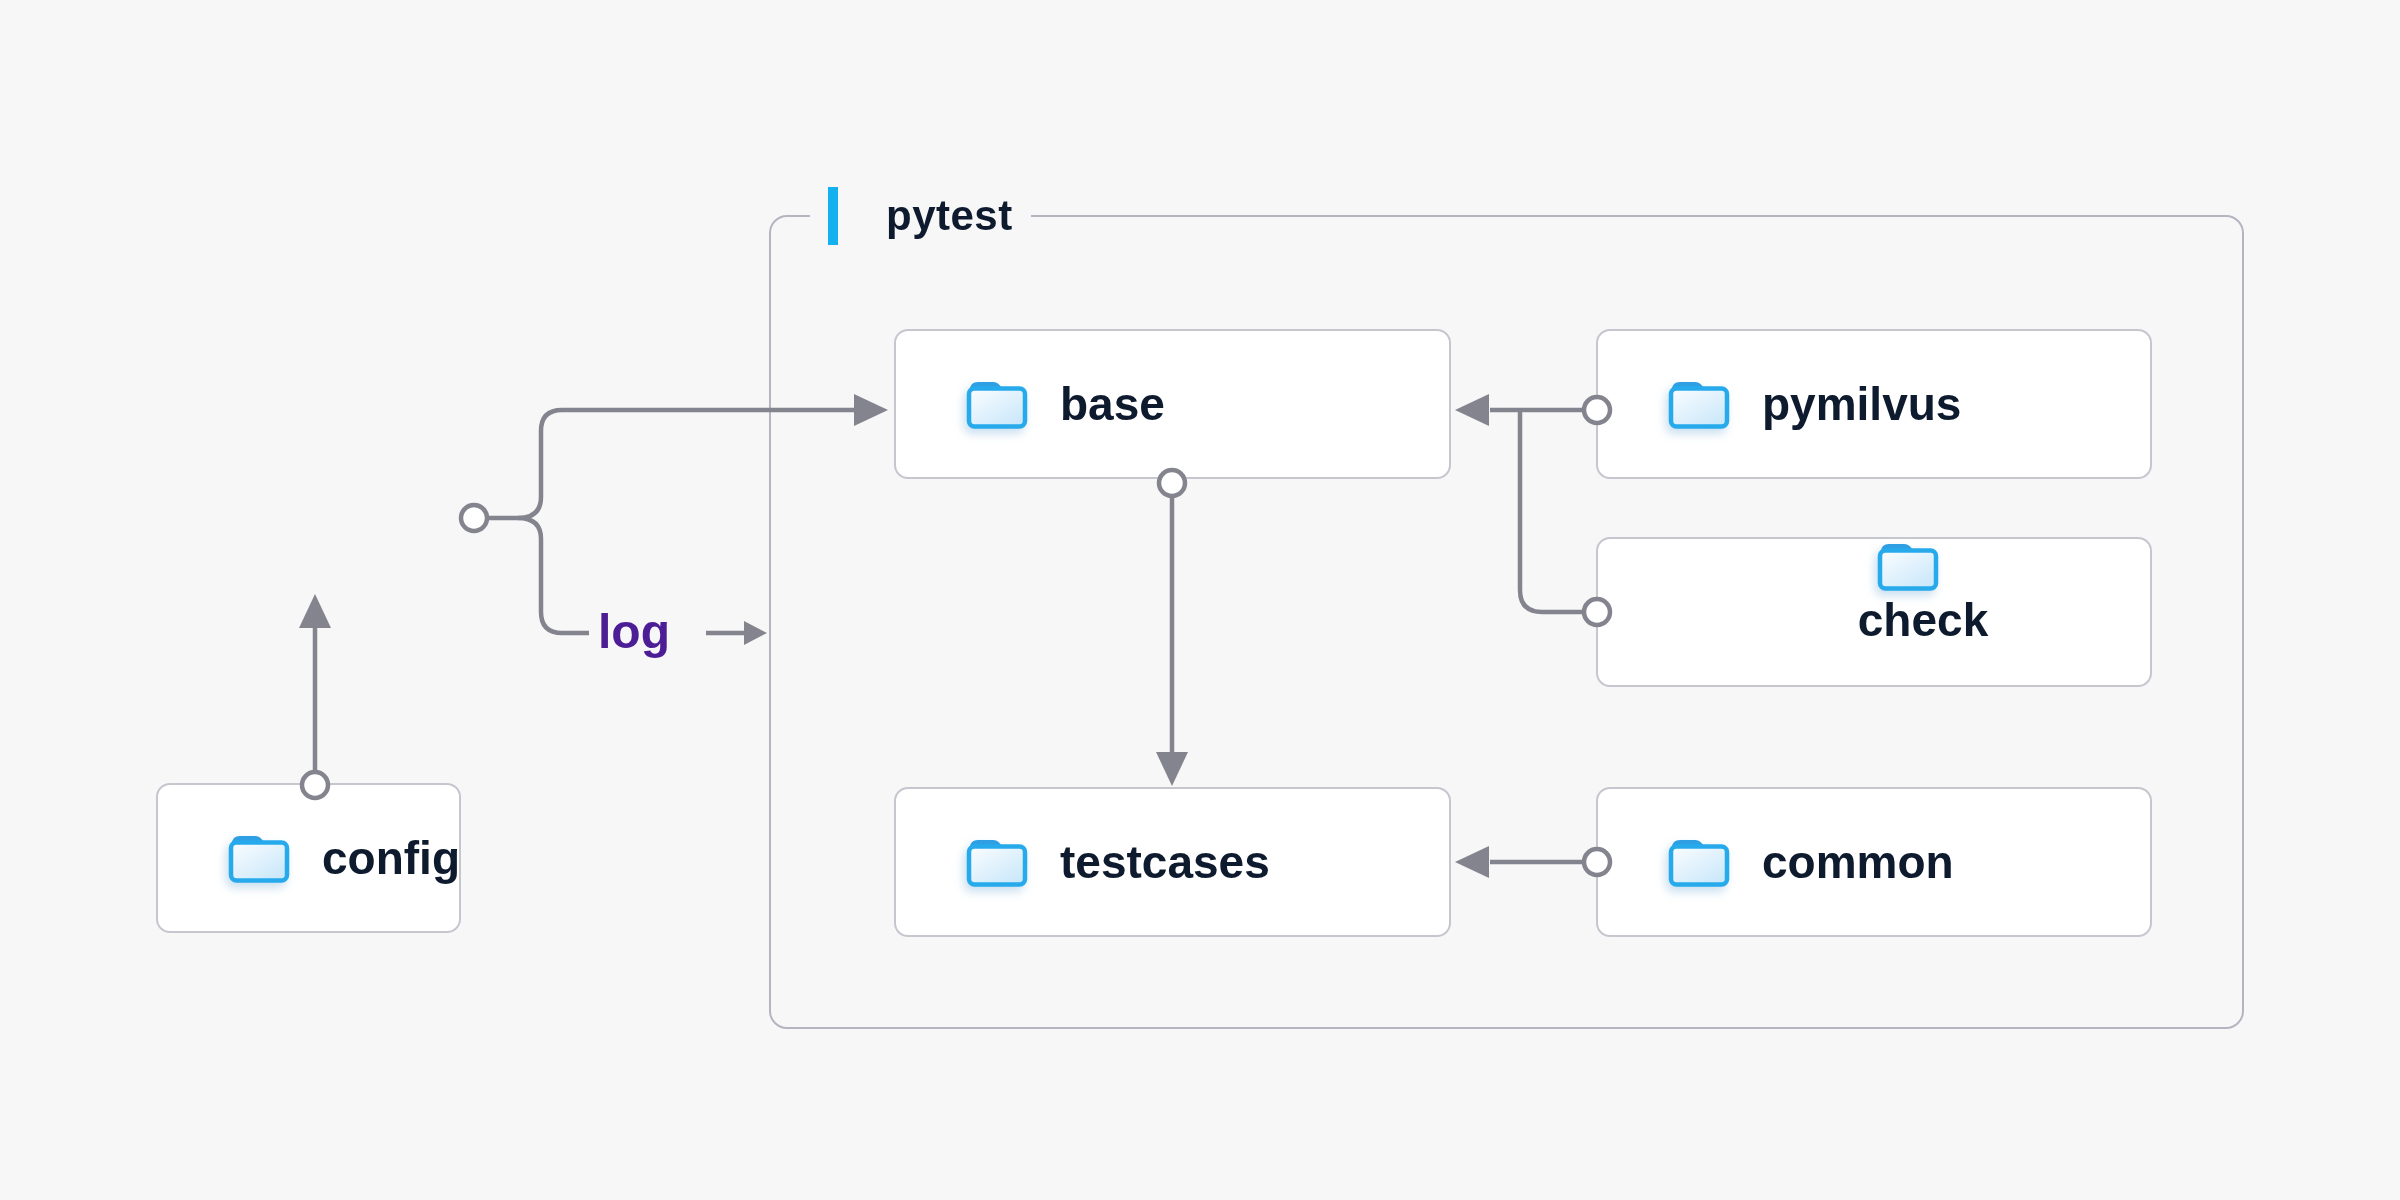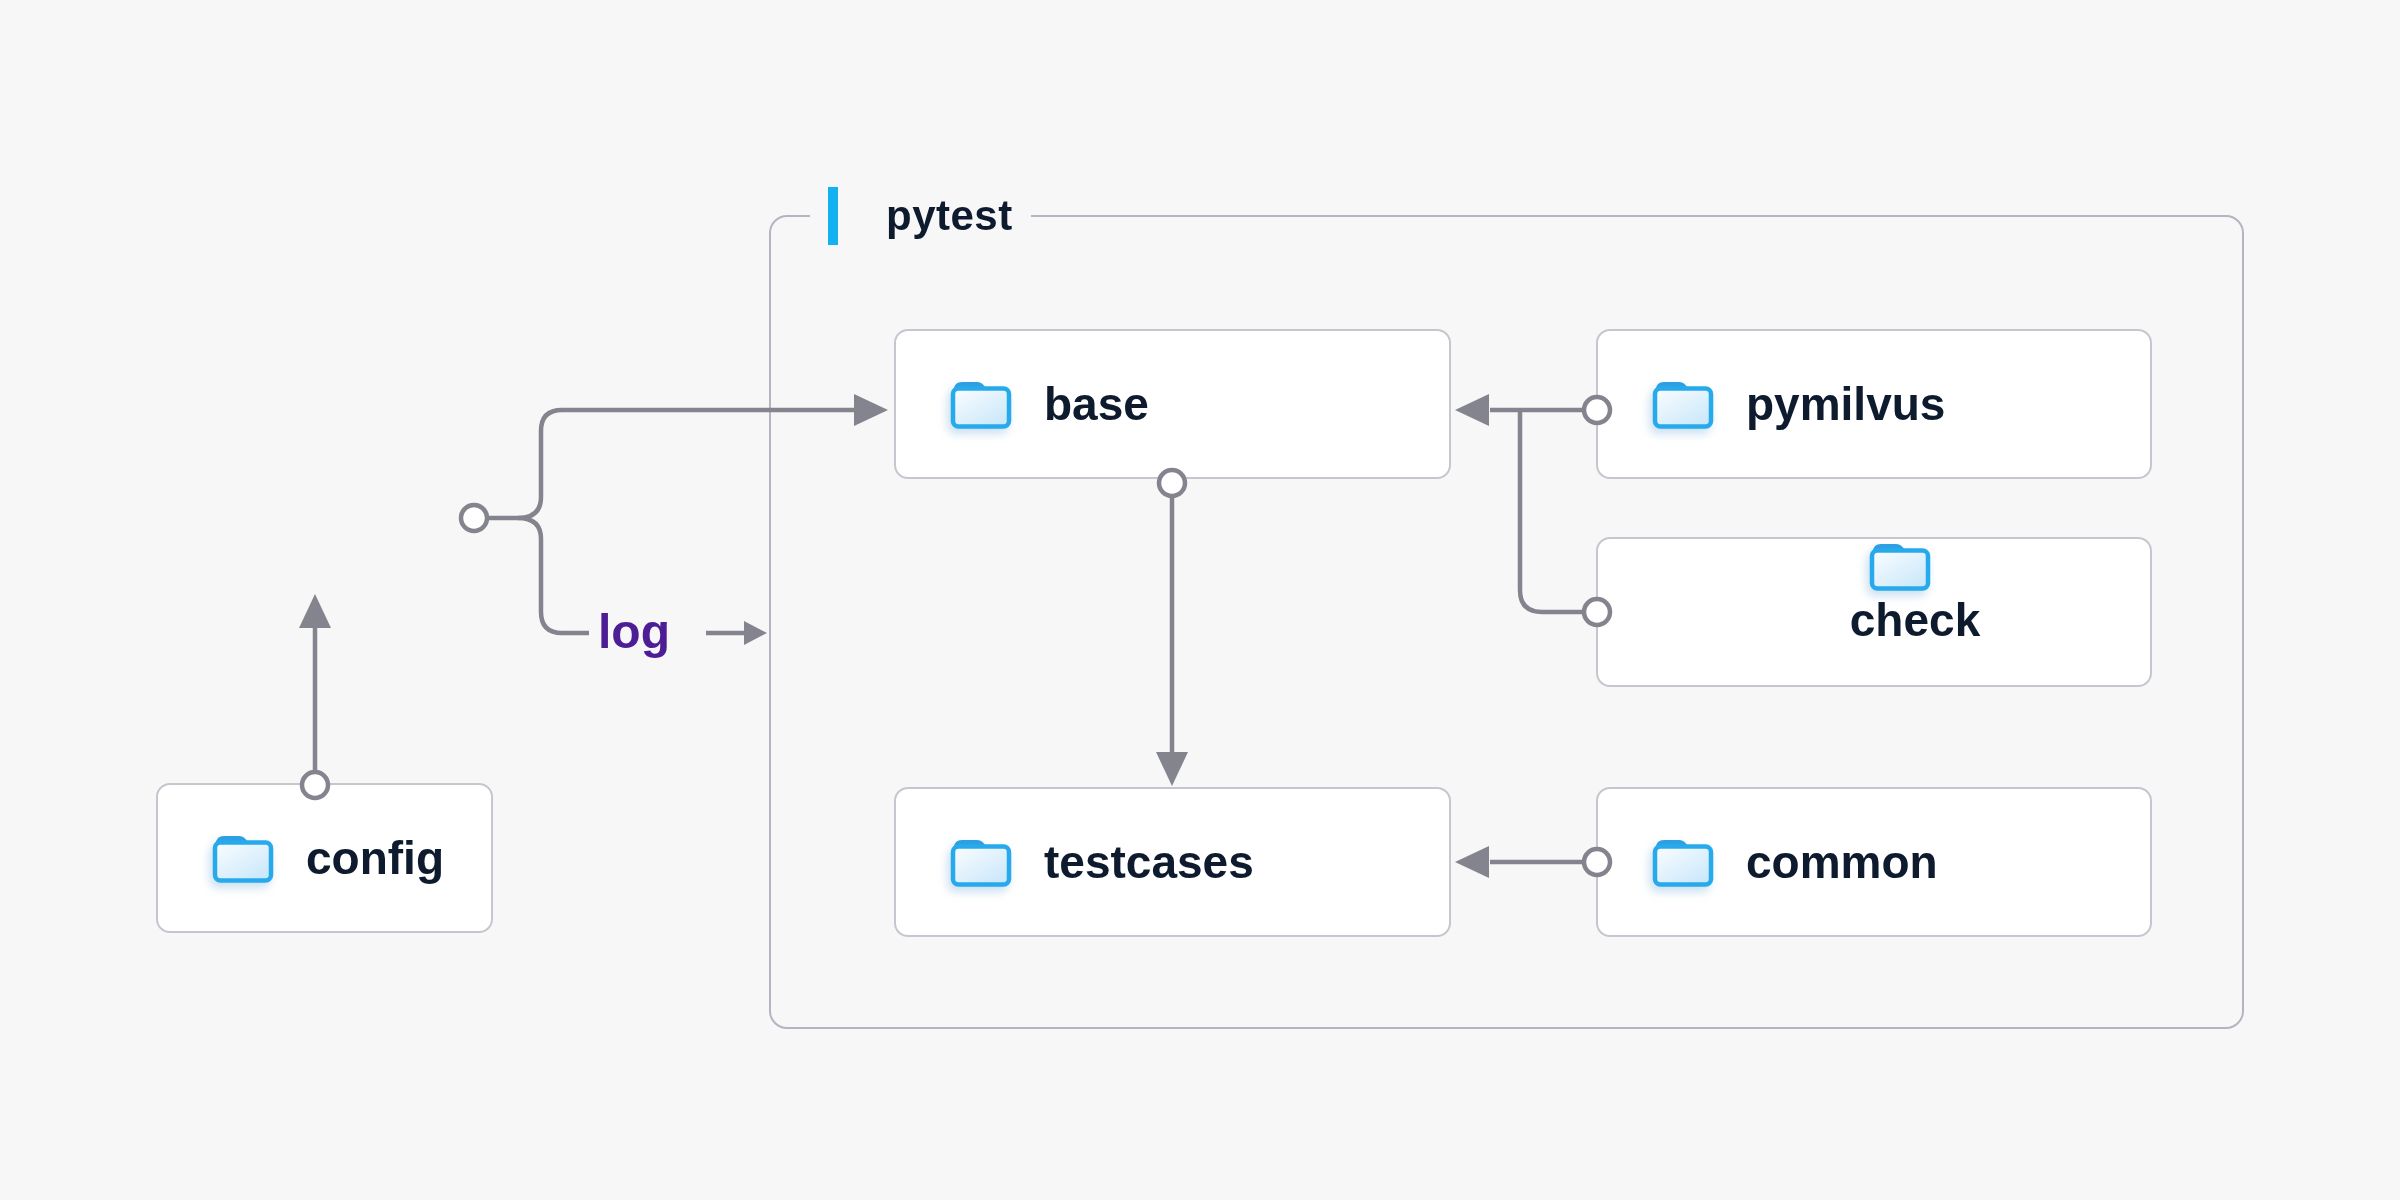--- a/index.html
+++ b/index.html
@@ -14,21 +14,21 @@
   .container-label{
     position:absolute;left:810px;top:185px;height:62px;
     display:flex;align-items:center;background:#f7f7f8;
     padding:0 18px 0 18px;z-index:3;
   }
   .accent-bar{width:10px;height:58px;background:#14b1f0;margin-right:24px;flex:0 0 auto;}
   .container-title{font-size:42px;font-weight:700;color:#0e1b2e;letter-spacing:.5px;margin-left:24px;}
   .node{
     position:absolute;height:150px;background:#ffffff;
     border:2.5px solid #c6c6cf;border-radius:14px;box-sizing:border-box;
-    display:flex;align-items:center;padding-left:52px;z-index:2;
+    display:flex;align-items:center;padding-left:68px;z-index:2;
   }
   .node-label{font-size:46px;font-weight:700;color:#0e1b2e;margin-left:30px;white-space:nowrap;}
   .folder{width:66px;height:54px;flex:0 0 auto;filter:drop-shadow(-3px 5px 5px rgba(60,140,200,.28));}
   .log-label{
     position:absolute;left:598px;top:604px;font-size:48px;font-weight:600;
     color:#4c1d95;z-index:2;
   }
   .wires{position:absolute;left:0;top:0;z-index:4;pointer-events:none;}
   .wires .stroke{stroke:#84848e;stroke-width:4.5;fill:none;}
   .wires .head{fill:#84848e;stroke:none;}
@@ -48,21 +48,21 @@
 
 <div class="canvas">
 
   <div class="container-box"></div>
   <div class="container-label">
     <span class="accent-bar"></span>
     <span class="container-title">pytest</span>
   </div>
 
 
-  <div class="node" style="left:156px;top:783px;width:337px;">
+  <div class="node" style="left:156px;top:783px;width:305px;">
     <svg class="folder" viewBox="0 0 66 54">
       <path d="M6 13 Q6 5 14 5 h15 q4 0 6.5 3 l5.5 6.5 H6 Z" fill="#2d9fe2"></path>
       <rect x="5" y="11.5" width="56" height="38" rx="5.5" fill="url(#fgrad)" stroke="#27aaec" stroke-width="4.5"></rect>
     </svg>
     <span class="node-label">config</span>
   </div>
 
   <div class="node" style="left:894px;top:329px;width:557px;">
     <svg class="folder" viewBox="0 0 66 54">
       <path d="M6 13 Q6 5 14 5 h15 q4 0 6.5 3 l5.5 6.5 H6 Z" fill="#2d9fe2"></path>

